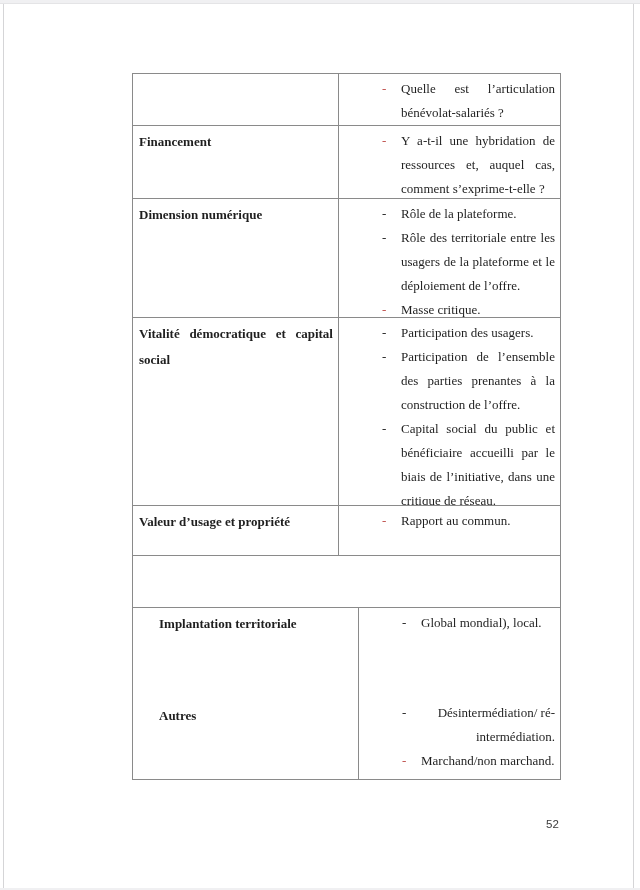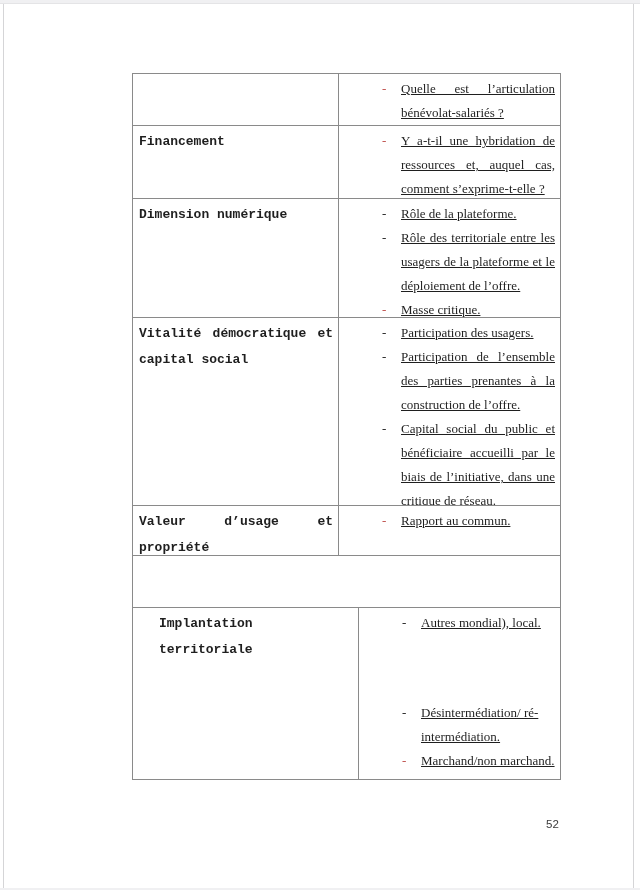--- a/index.html
+++ b/index.html
@@ -37,42 +37,40 @@
 
   .cell-label {
     width: 206px;
     flex: 0 0 206px;
     border-right: 1px solid var(--border);
     padding: 3px 5px 0 6px;
     font-weight: bold;
     font-size: 13px;
     line-height: 26px;
     text-align: justify;
-    font-family: Liberation Mono, monospace;
   }
   .cell-bullets {
     flex: 1;
     padding-top: 3px;
     font-size: 13px;
     line-height: 24px;
   }
   .bullet { display: flex; }
   .dash {
     flex: 0 0 62px;
     padding-left: 43px;
   }
   .dash[data-color="red"]   { color: var(--red); }
   .dash[data-color="black"] { color: var(--text); }
   .btxt {
     flex: 1;
     padding-right: 5px;
     text-align: justify;
-    text-decoration: underline;
   }
-  .btxt[data-justify="false"] { text-align: left; }
+  .btxt[data-justify="false"] { text-align: right; }
 
   .label-secondary  { margin-top: 66px; }
   .group-secondary  { margin-top: 66px; }
 
   .page-number {
     position: absolute;
     left: 546px; top: 818px;
     font-family: "Liberation Sans", sans-serif;
     font-size: 11.5px;
     color: #3b3b3b;
@@ -154,25 +152,26 @@
     </div>
   </div>
 
   <div class="row" style="height:52px">
     <div class="cell-bullets"></div>
   </div>
 
   <div class="row" style="height:171px">
     <div class="cell-label">
       <div>Implantation territoriale</div>
+      <div class="label-secondary">Autres</div>
     </div>
     <div class="cell-bullets">
       <div class="bullet">
         <span class="dash" data-color="black">-</span>
-        <span class="btxt">Autres mondial), local.</span>
+        <span class="btxt">Global mondial), local.</span>
       </div>
       <div class="group-secondary">
         <div class="bullet">
           <span class="dash" data-color="black">-</span>
           <span class="btxt" data-justify="false">Désintermédiation/ ré-intermédiation.</span>
         </div>
         <div class="bullet">
           <span class="dash" data-color="red">-</span>
           <span class="btxt">Marchand/non marchand.</span>
         </div>

